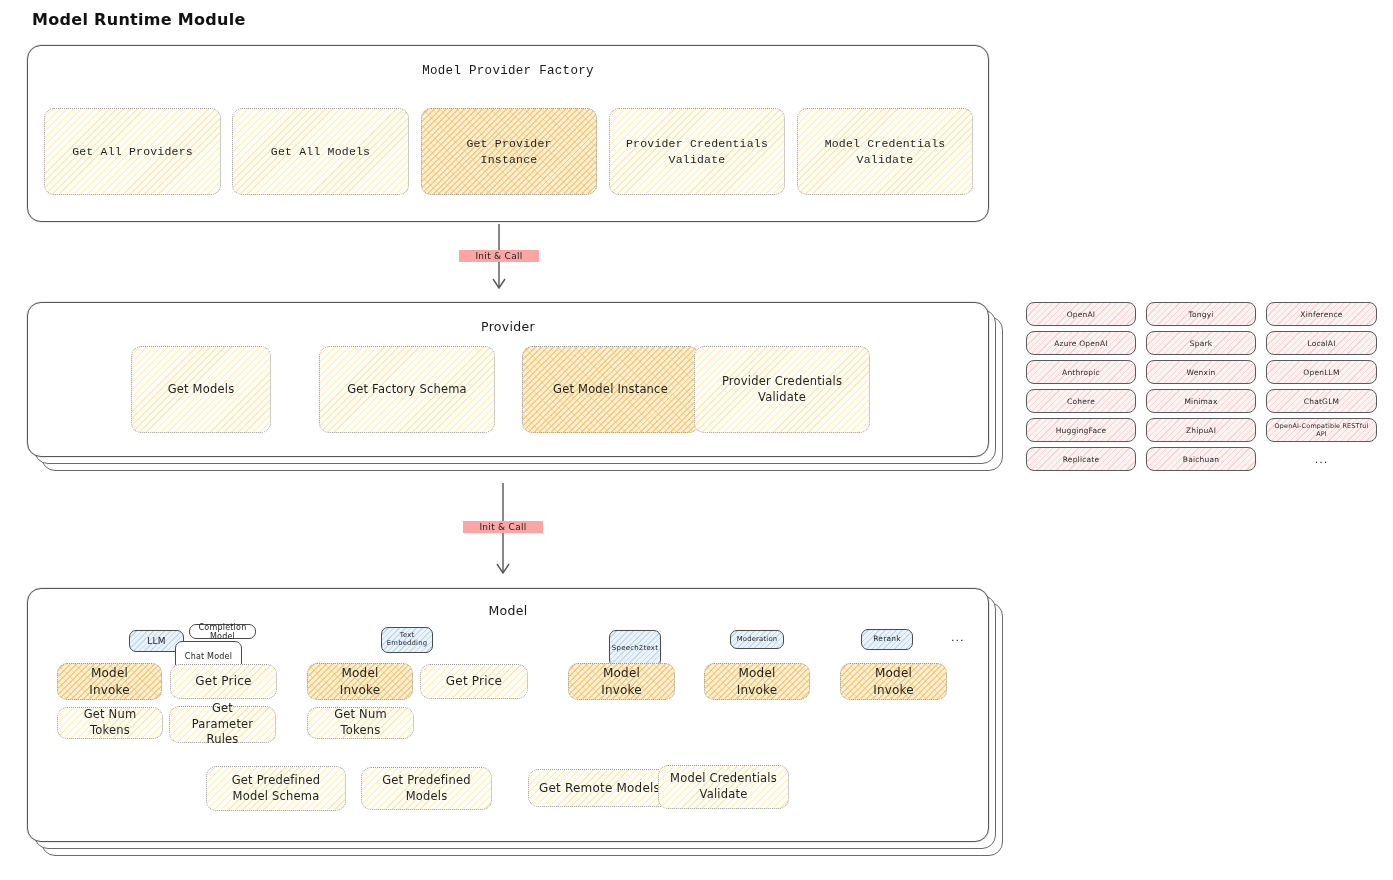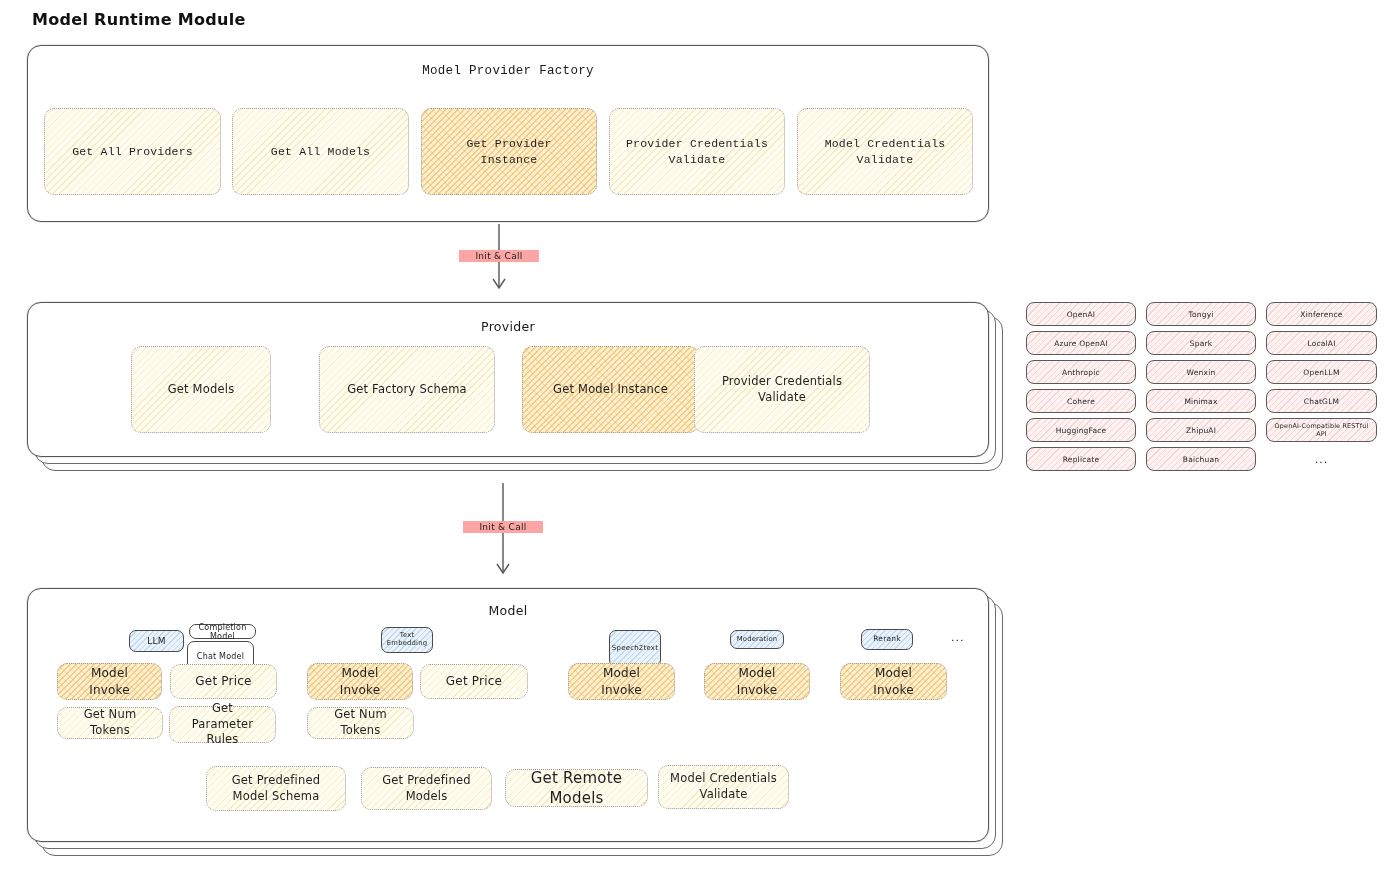--- a/index.html
+++ b/index.html
@@ -125,38 +125,38 @@
   </svg>
   <div class="arrow-label" style="left:463px;top:521px;">Init &amp; Call</div>
 
   <div class="stack" style="left:41px;top:602px;width:960px;height:252px;"></div>
   <div class="stack" style="left:34px;top:595px;width:960px;height:252px;"></div>
   <div class="bigbox" style="left:27px;top:588px;width:960px;height:252px;">
     <div class="section-title" style="top:14px;">Model</div>
 
     <div class="bbox" style="left:101px;top:41px;width:55px;height:22px;font-size:9px;">LLM</div>
     <div class="wbox" style="left:161px;top:35px;width:67px;height:15px;">Completion Model</div>
-    <div class="wbox" style="left:159px;top:52px;width:67px;height:30px;">Chat Model</div>
+    <div class="wbox" style="left:147px;top:52px;width:67px;height:30px;">Chat Model</div>
     <div class="bbox" style="left:353px;top:38px;width:52px;height:26px;font-size:6.8px;padding:0 6px;">Text Embedding</div>
     <div class="bbox" style="left:569px;top:41px;width:52px;height:37px;font-size:7px;margin-left:12px;">Speech2text</div>
     <div class="bbox" style="left:702px;top:41px;width:54px;height:19px;font-size:6.8px;">Moderation</div>
     <div class="bbox" style="left:833px;top:40px;width:52px;height:21px;font-size:7.5px;">Rerank</div>
     <div class="ellipsis" style="left:923px;top:42px;">...</div>
 
     <div class="node obox" style="left:29px;top:74px;width:105px;height:37px;font-size:12px;">Model Invoke</div>
     <div class="node ybox" style="left:142px;top:75px;width:107px;height:35px;font-size:12px;">Get Price</div>
     <div class="node obox" style="left:279px;top:74px;width:106px;height:37px;font-size:12px;">Model Invoke</div>
     <div class="node ybox" style="left:392px;top:75px;width:108px;height:35px;font-size:12px;">Get Price</div>
     <div class="node obox" style="left:540px;top:74px;width:107px;height:37px;font-size:12px;">Model Invoke</div>
     <div class="node obox" style="left:676px;top:74px;width:106px;height:37px;font-size:12px;">Model Invoke</div>
     <div class="node obox" style="left:812px;top:74px;width:107px;height:37px;font-size:12px;">Model Invoke</div>
 
     <div class="node ybox" style="left:29px;top:118px;width:106px;height:32px;font-size:11.5px;padding:2px 6px;">Get Num Tokens</div>
     <div class="node ybox" style="left:141px;top:117px;width:107px;height:37px;font-size:11.5px;padding:2px 10px;">Get Parameter Rules</div>
     <div class="node ybox" style="left:279px;top:118px;width:107px;height:32px;font-size:11.5px;padding:2px 6px;">Get Num Tokens</div>
 
     <div class="node ybox" style="left:178px;top:177px;width:140px;height:45px;font-size:11.5px;padding:2px 10px;">Get Predefined Model Schema</div>
     <div class="node ybox" style="left:333px;top:178px;width:131px;height:43px;font-size:11.5px;padding:2px 10px;">Get Predefined Models</div>
-    <div class="node ybox" style="left:477px;top:180px;width:143px;height:38px;font-size:15px;padding:2px 8px;">Get Remote Models</div>
+    <div class="node ybox" style="left:500px;top:180px;width:143px;height:38px;font-size:12px;padding:2px 8px;">Get Remote Models</div>
     <div class="node ybox" style="left:630px;top:176px;width:131px;height:44px;font-size:11.5px;padding:2px 10px;">Model Credentials Validate</div>
   </div>
 
 </div>
 
 </body></html>

